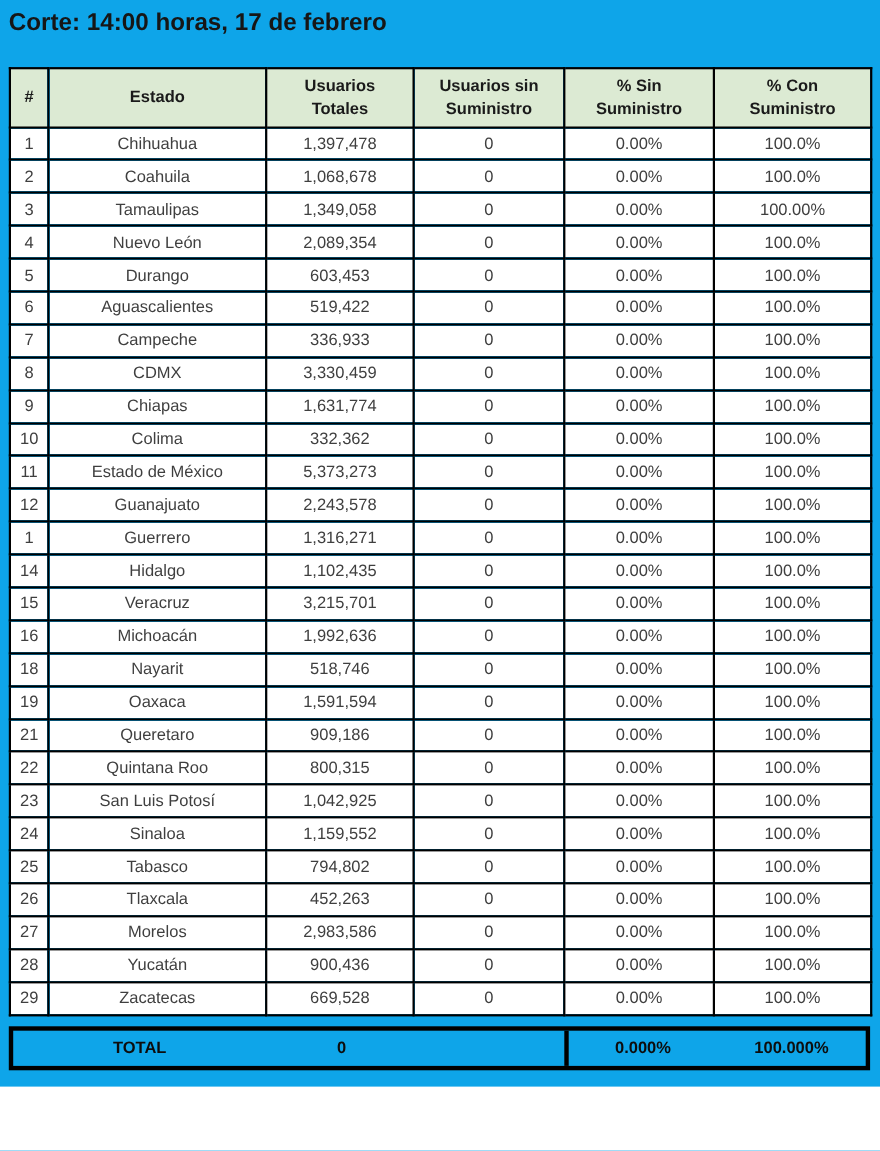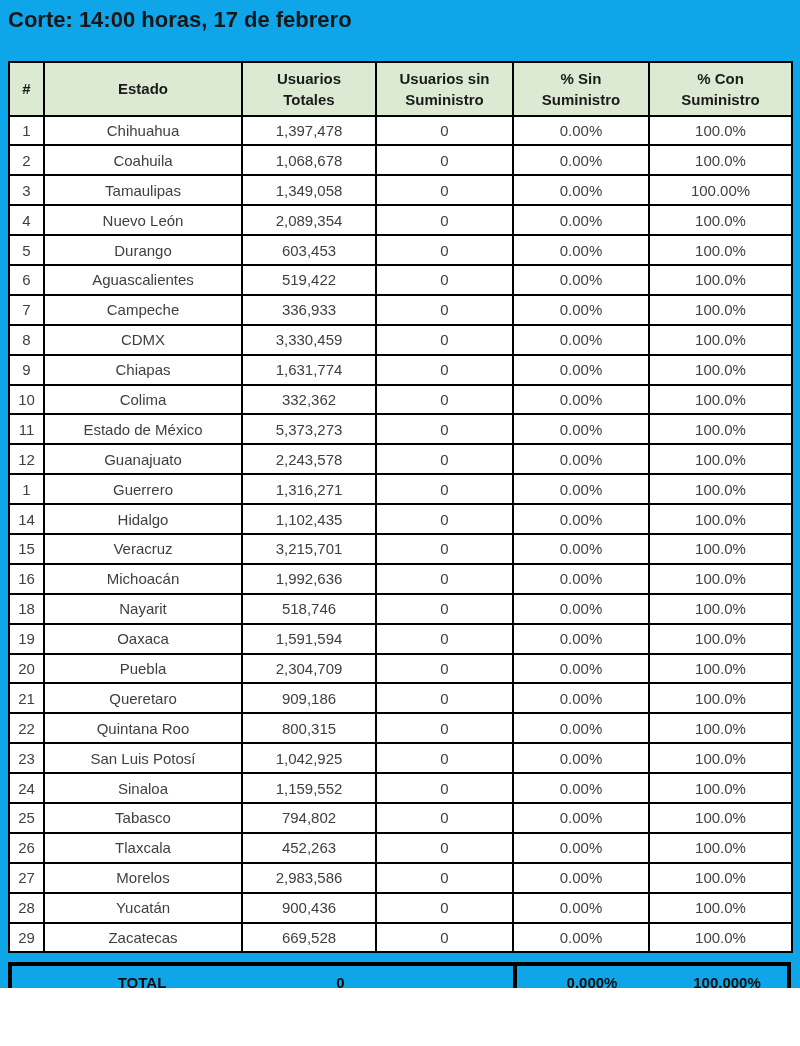--- a/index.html
+++ b/index.html
@@ -60,21 +60,20 @@
     align-items: stretch;
     font-size: 15px;
     font-weight: bold;
     color: #0d0d0d;
   }
   .total-bar .cell {
     display: flex;
     align-items: center;
     justify-content: center;
     box-sizing: border-box;
-    margin-left: 15px;
   }
   .total-left {
     display: flex;
     width: 501px;
   }
   .total-label  { width: 230px; }
   .total-ut     { width: 134px; }
   .total-us     { width: 137px; }
   .total-right {
     flex: 1;
@@ -253,28 +252,20 @@
         </tr>
         <tr>
           <td>19</td>
           <td>Oaxaca</td>
           <td>1,591,594</td>
           <td>0</td>
           <td>0.00%</td>
           <td>100.0%</td>
         </tr>
         <tr>
-          <td>20</td>
-          <td>Puebla</td>
-          <td>2,304,709</td>
-          <td>0</td>
-          <td>0.00%</td>
-          <td>100.0%</td>
-        </tr>
-        <tr>
           <td>21</td>
           <td>Queretaro</td>
           <td>909,186</td>
           <td>0</td>
           <td>0.00%</td>
           <td>100.0%</td>
         </tr>
         <tr>
           <td>22</td>
           <td>Quintana Roo</td>

